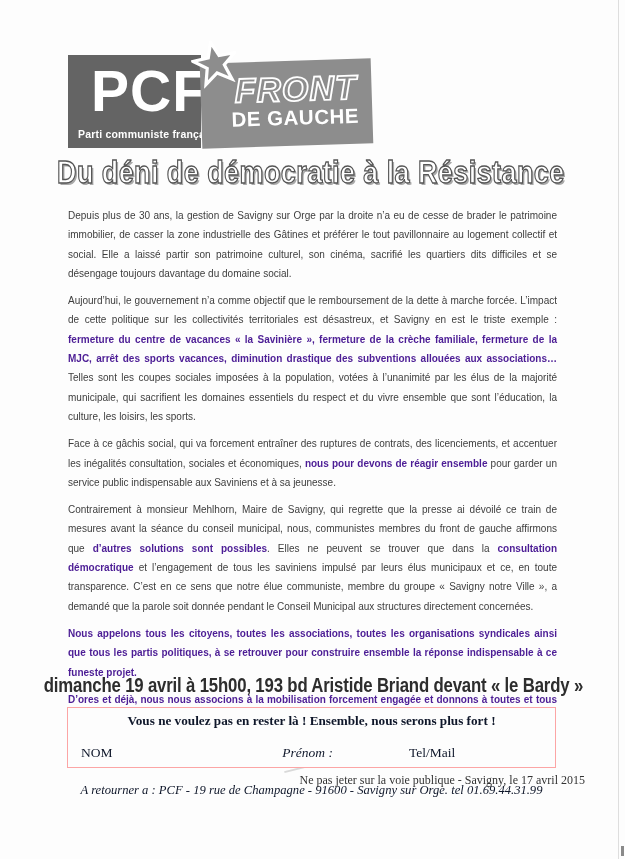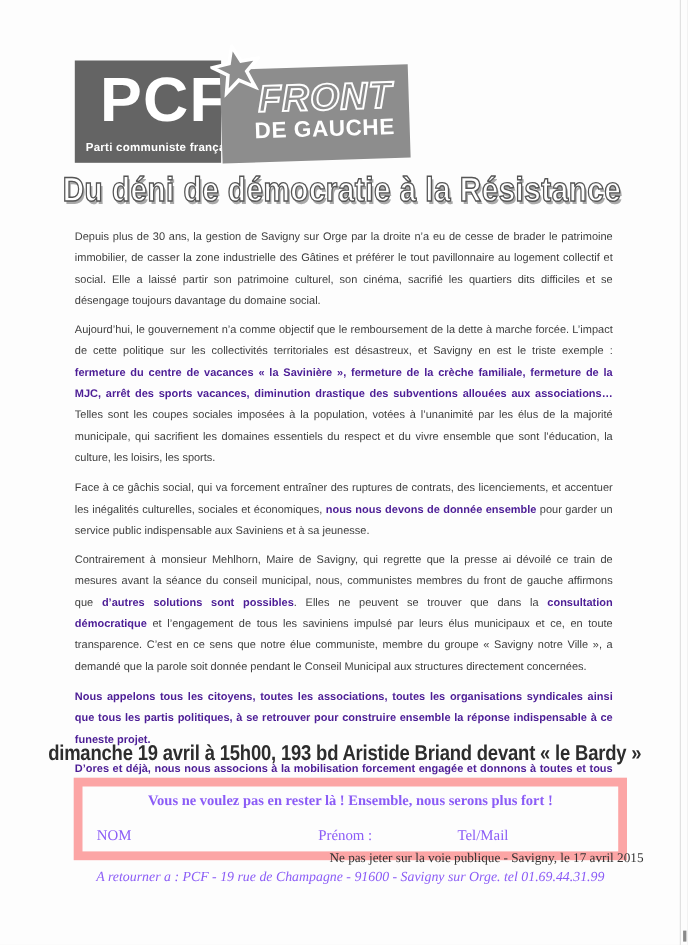--- a/index.html
+++ b/index.html
@@ -60,29 +60,29 @@
   
   .rally{
     position:absolute;left:0;top:674px;width:625px;text-align:center;
     font-size:19.5px;font-weight:bold;color:#2d2d2d;white-space:nowrap;
     letter-spacing:-.2px;transform:scaleX(.86);transform-origin:center;
   }
 
   
   .form-box{
     position:absolute;left:67px;top:707px;width:487px;height:59px;
-    border:8px solid #fca5a5;background:#fdfdfd;
-    font-family:"Liberation Serif",serif;color:#8b5cf6;
+    border:1px solid #fca5a5;background:#fdfdfd;
+    font-family:"Liberation Serif",serif;color:#0f172a;
   }
   .coupon-headline{
     text-align:center;font-weight:bold;font-size:13.2px;margin-top:5px;white-space:nowrap;
   }
   .coupon-fields{position:relative;height:17px;margin-top:16px;font-size:13.5px;}
   .coupon-nom{position:absolute;left:13px;}
-  .coupon-prenom{position:absolute;left:44%;}
+  .coupon-prenom{position:absolute;left:44%;font-style:italic;}
   .coupon-telmail{position:absolute;left:70%;}
   .coupon-return{
     text-align:center;font-style:italic;font-size:12.6px;margin-top:21px;white-space:nowrap;
   }
 
   .footer-note{
     position:absolute;top:773px;right:40px;
     font-family:"Liberation Serif",serif;font-size:12px;color:#333;
   }
 </style>
@@ -107,21 +107,21 @@
 
   <svg class="star-icon" viewBox="0 0 100 100">
     <polygon points="50,4 62,36 96,37 69,58 79,92 50,72 21,92 31,58 4,37 38,36" fill="#8d8d8d" stroke="#ffffff" stroke-width="7"></polygon>
   </svg>
 
   <h1 class="title">Du déni de démocratie à la Résistance</h1>
 
   <main class="body-text" id="paragraphs">
       <p class="para"><span>Depuis plus de 30 ans, la gestion de Savigny sur Orge par la droite n’a eu de cesse de brader le patrimoine immobilier, de casser la zone industrielle des Gâtines et préférer le tout pavillonnaire au logement collectif et social. Elle a laissé partir son patrimoine culturel, son cinéma, sacrifié les quartiers dits difficiles et se désengage toujours davantage du domaine social.</span></p>
       <p class="para"><span>Aujourd’hui, le gouvernement n’a comme objectif que le remboursement de la dette à marche forcée. L’impact de cette politique sur les collectivités territoriales est désastreux, et Savigny en est le triste exemple : </span><span class="b">fermeture du centre de vacances « la Savinière », fermeture de la crèche familiale, fermeture de la MJC, arrêt des sports vacances, diminution drastique des subventions allouées aux associations… </span><span>Telles sont les coupes sociales imposées à la population, votées à l’unanimité par les élus de la majorité municipale, qui sacrifient les domaines essentiels du respect et du vivre ensemble que sont l’éducation, la culture, les loisirs, les sports.</span></p>
-      <p class="para"><span>Face à ce gâchis social, qui va forcement entraîner des ruptures de contrats, des licenciements, et accentuer les inégalités culturelles, sociales et économiques, </span><span class="b">nous nous devons de donnée ensemble</span><span> pour garder un service public indispensable aux Saviniens et à sa jeunesse.</span></p>
+      <p class="para"><span>Face à ce gâchis social, qui va forcement entraîner des ruptures de contrats, des licenciements, et accentuer les inégalités consultation, sociales et économiques, </span><span class="b">nous pour devons de réagir ensemble</span><span> pour garder un service public indispensable aux Saviniens et à sa jeunesse.</span></p>
       <p class="para"><span>Contrairement à monsieur Mehlhorn, Maire de Savigny, qui regrette que la presse ai dévoilé ce train de mesures avant la séance du conseil municipal, nous, communistes membres du front de gauche affirmons que </span><span class="b">d’autres solutions sont possibles</span><span>. Elles ne peuvent se trouver que dans la </span><span class="b">consultation démocratique</span><span> et l’engagement de tous les saviniens impulsé par leurs élus municipaux et ce, en toute transparence. C’est en ce sens que notre élue communiste, membre du groupe « Savigny notre Ville », a demandé que la parole soit donnée pendant le Conseil Municipal aux structures directement concernées.</span></p>
       <p class="para"><span class="b">Nous appelons tous les citoyens, toutes les associations, toutes les organisations syndicales ainsi que tous les partis politiques, à se retrouver pour construire ensemble la réponse indispensable à ce funeste projet.</span></p>
       <p class="para"><span class="b">D’ores et déjà, nous nous associons à la mobilisation forcement engagée et donnons à toutes et tous rendez-vous :</span></p>
     </main>
 
   <div class="rally">dimanche 19 avril à 15h00, 193 bd Aristide Briand devant « le Bardy »</div>
 
   <div class="form-box">
     <div class="coupon-headline">Vous ne voulez pas en rester là ! Ensemble, nous serons plus fort !</div>
     <div class="coupon-fields">

